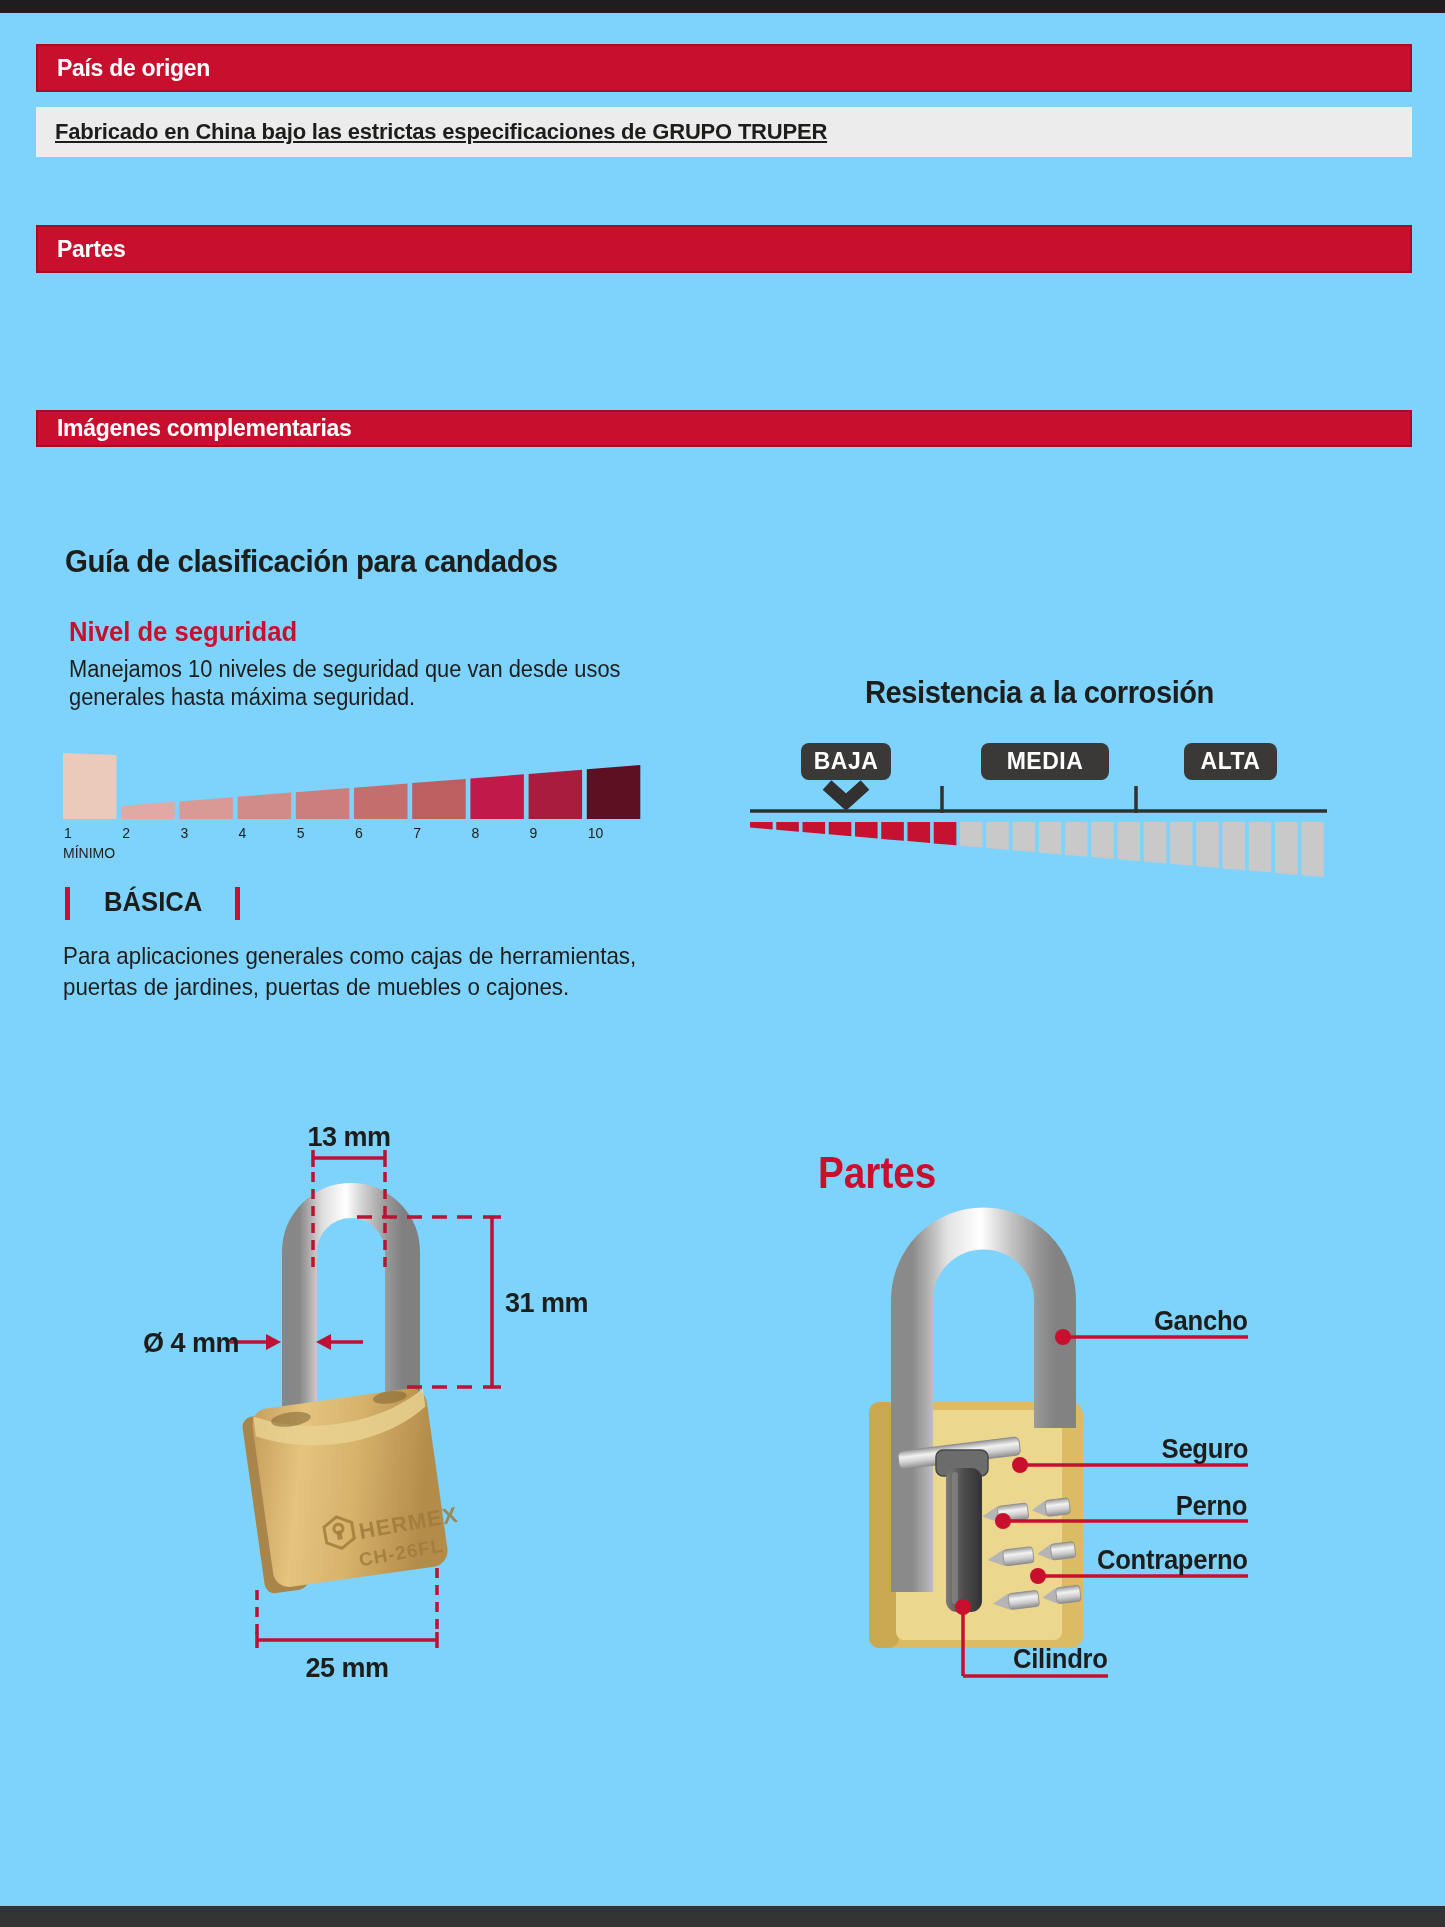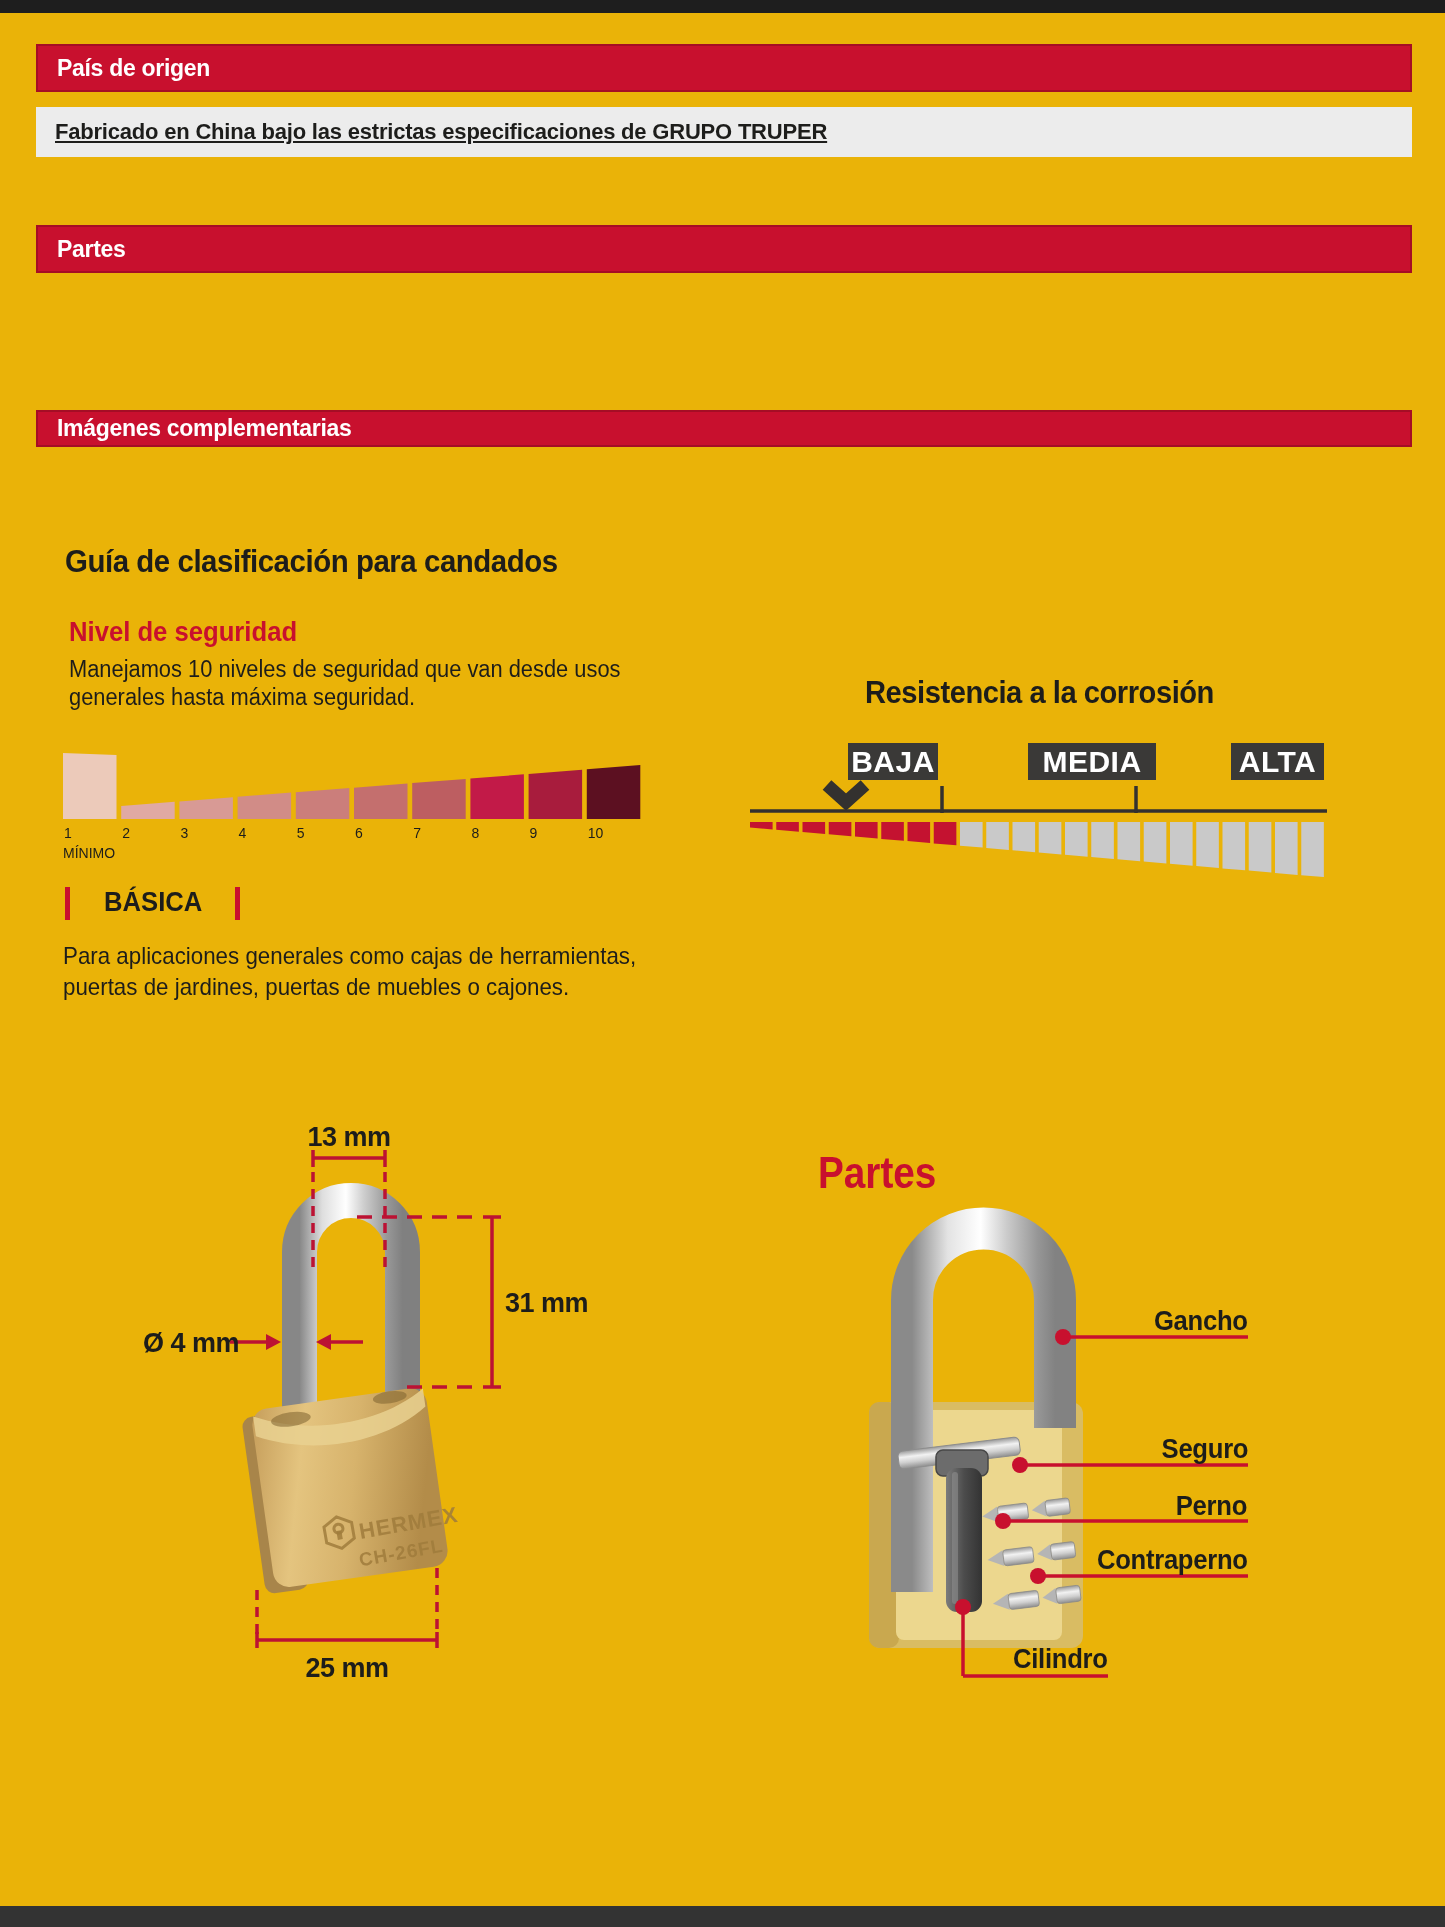--- a/index.html
+++ b/index.html
@@ -1,19 +1,19 @@
 <!DOCTYPE html>
 <html><head>
 <meta charset="utf-8">
 <style>
   * { box-sizing: border-box; margin: 0; padding: 0; }
   html,body { background:#fff; }
   .page {
     position: relative; width: 1445px; height: 1927px;
-    background: #eab308; overflow: hidden;
+    background: #7dd3fc; overflow: hidden;
     font-family: "Liberation Sans", sans-serif;
     color: #1d1d1b;
   }
   .abs { position: absolute; }
   .topbar { left:0; top:0; width:1445px; height:13px; background:#1e1e1e; }
   .bottombar { left:0; top:1906px; width:1445px; height:21px; background:#333333; }
 
   .red-head {
     left:36px; width:1376px; height:48px;
     background:#c8102e; border:2px solid #a50d25;
@@ -41,25 +41,24 @@
   .security-desc {
     left:69px; top:655px; font-size:23px; line-height:28px;
     transform:scaleX(.95); transform-origin:left; white-space:nowrap;
   }
   .corrosion-heading {
     left:865px; top:675px; font-size:31px; font-weight:bold;
     transform:scaleX(.94); transform-origin:left; white-space:nowrap;
     letter-spacing:-0.5px;
   }
   .zone-badge {
-    top:743px; height:37px; background:#3a3937; border-radius:0;
-    color:#ffffff; font-weight:bold; font-size:30px;
+    top:743px; height:37px; background:#3a3937; border-radius:8px;
+    color:#ffffff; font-weight:bold; font-size:23px;
     display:flex; align-items:center; justify-content:center;
     letter-spacing:0.5px;
-    margin-left:47px;
   }
   #zone-baja  { left:801px; width:90px; }
   #zone-media { left:981px; width:128px; }
   #zone-alta  { left:1184px; width:93px; }
 
   .basica-bar { top:887px; width:5px; height:33px; background:#c8102e; }
   .basica-label {
     left:104px; top:887px; font-size:27px; font-weight:bold;
     transform:scaleX(.95); transform-origin:left;
   }

